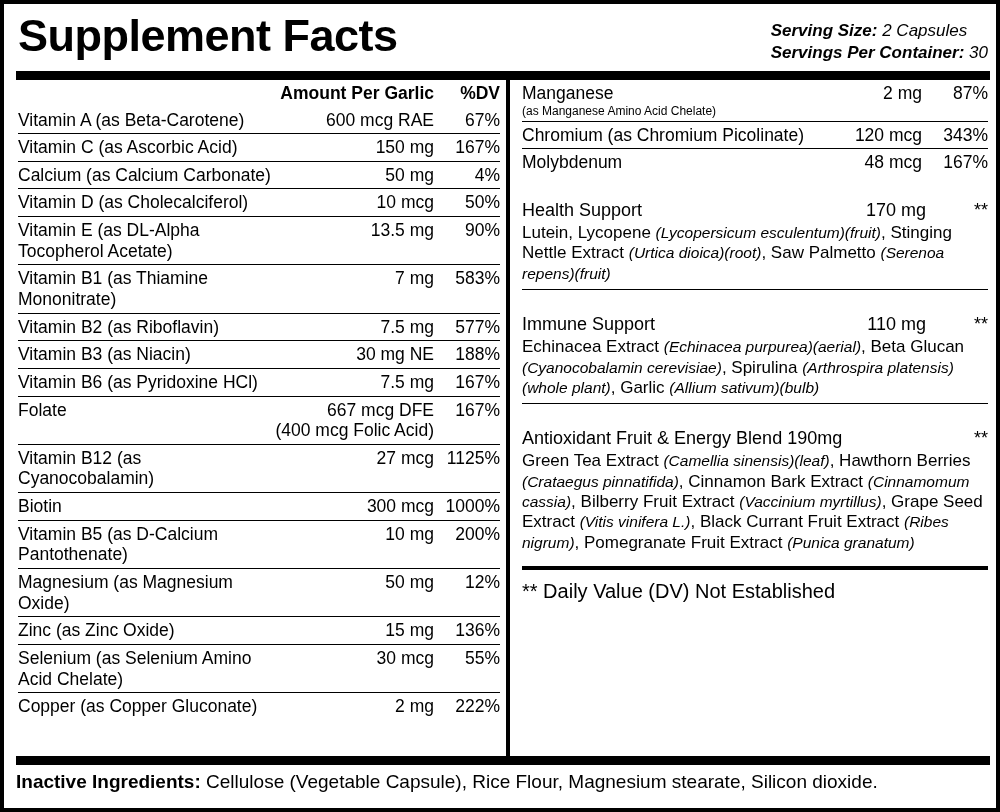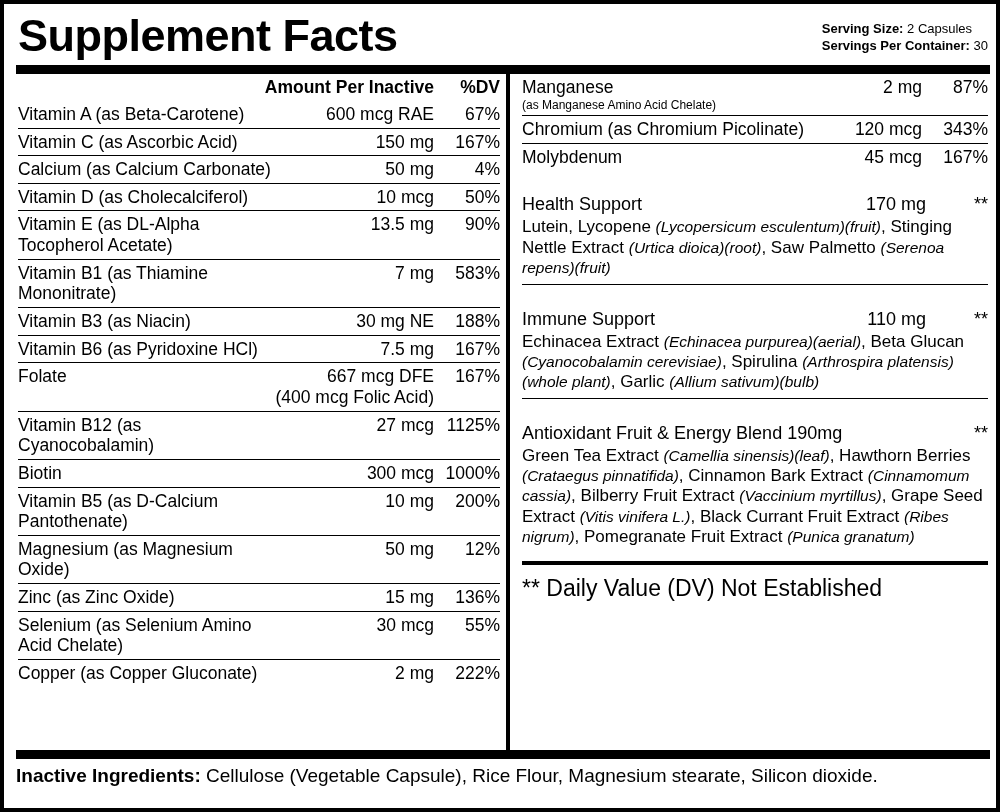--- a/index.html
+++ b/index.html
@@ -31,23 +31,24 @@
   }
   .title {
     font-size: 45px;
     font-weight: bold;
     letter-spacing: -0.5px;
     line-height: 1.05;
     white-space: nowrap;
   }
   .serving-block {
     padding-top: 8px;
-    font-size: 13px;
+    font-size: 17px;
     line-height: 1.32;
     white-space: nowrap;
+    font-style: italic;
   }
   .serving-block .lbl { font-weight: bold; }
 
   .rule-thick {
     border-top: 9px solid #000;
     margin: 6px 2px 0 2px;
   }
 
   
   .columns {
@@ -107,21 +108,21 @@
   .blend-body {
     font-size: 17px;
     line-height: 1.2;
     padding: 1px 0 5px 0;
   }
   .blend-body i { font-size: 15.5px; }
   .sep { border-top: 1.5px solid #000; }
   .sep-thick { border-top: 4px solid #000; margin-top: 8px; }
 
   .footnote {
-    font-size: 23px;
+    font-size: 20px;
     padding-top: 10px;
   }
 
   
   .bottom-rule {
     border-top: 9px solid #000;
     margin: 0 2px;
   }
   .inactive {
     font-size: 19px;
@@ -151,21 +152,21 @@
   </div>
 
   <div class="rule-thick"></div>
 
   <div class="columns">
 
     <div class="col-left">
       <table class="facts">
         <tbody>
           <tr class="hdr-row">
-            <td class="nm" colspan="2">Amount Per Inactive</td>
+            <td class="nm" colspan="2">Amount Per Garlic</td>
             <td class="dv">%DV</td>
           </tr>
         </tbody>
         <tbody id="left-body">
             <tr>
               <td class="nm">Vitamin A (as Beta-Carotene)</td>
               <td class="amt">600 mcg RAE</td>
               <td class="dv">67%</td>
             </tr>
             <tr>
@@ -187,20 +188,25 @@
               <td class="nm">Vitamin E (as DL-Alpha Tocopherol Acetate)</td>
               <td class="amt">13.5 mg</td>
               <td class="dv">90%</td>
             </tr>
             <tr>
               <td class="nm">Vitamin B1 (as Thiamine Mononitrate)</td>
               <td class="amt">7 mg</td>
               <td class="dv">583%</td>
             </tr>
             <tr>
+              <td class="nm">Vitamin B2 (as Riboflavin)</td>
+              <td class="amt">7.5 mg</td>
+              <td class="dv">577%</td>
+            </tr>
+            <tr>
               <td class="nm">Vitamin B3 (as Niacin)</td>
               <td class="amt">30 mg NE</td>
               <td class="dv">188%</td>
             </tr>
             <tr>
               <td class="nm">Vitamin B6 (as Pyridoxine HCl)</td>
               <td class="amt">7.5 mg</td>
               <td class="dv">167%</td>
             </tr>
             <tr>
@@ -255,21 +261,21 @@
               <td class="amt">2 mg</td>
               <td class="dv">87%</td>
             </tr>
             <tr>
               <td class="nm">Chromium (as Chromium Picolinate)</td>
               <td class="amt">120 mcg</td>
               <td class="dv">343%</td>
             </tr>
             <tr>
               <td class="nm">Molybdenum</td>
-              <td class="amt">45 mcg</td>
+              <td class="amt">48 mcg</td>
               <td class="dv">167%</td>
             </tr>
           </tbody>
       </table>
       <div id="blends">
           <div class="">
             <div class="blend-head">
               <span class="bn">Health Support</span>
               <span class="ba">170 mg</span>
               <span class="bd">**</span>

